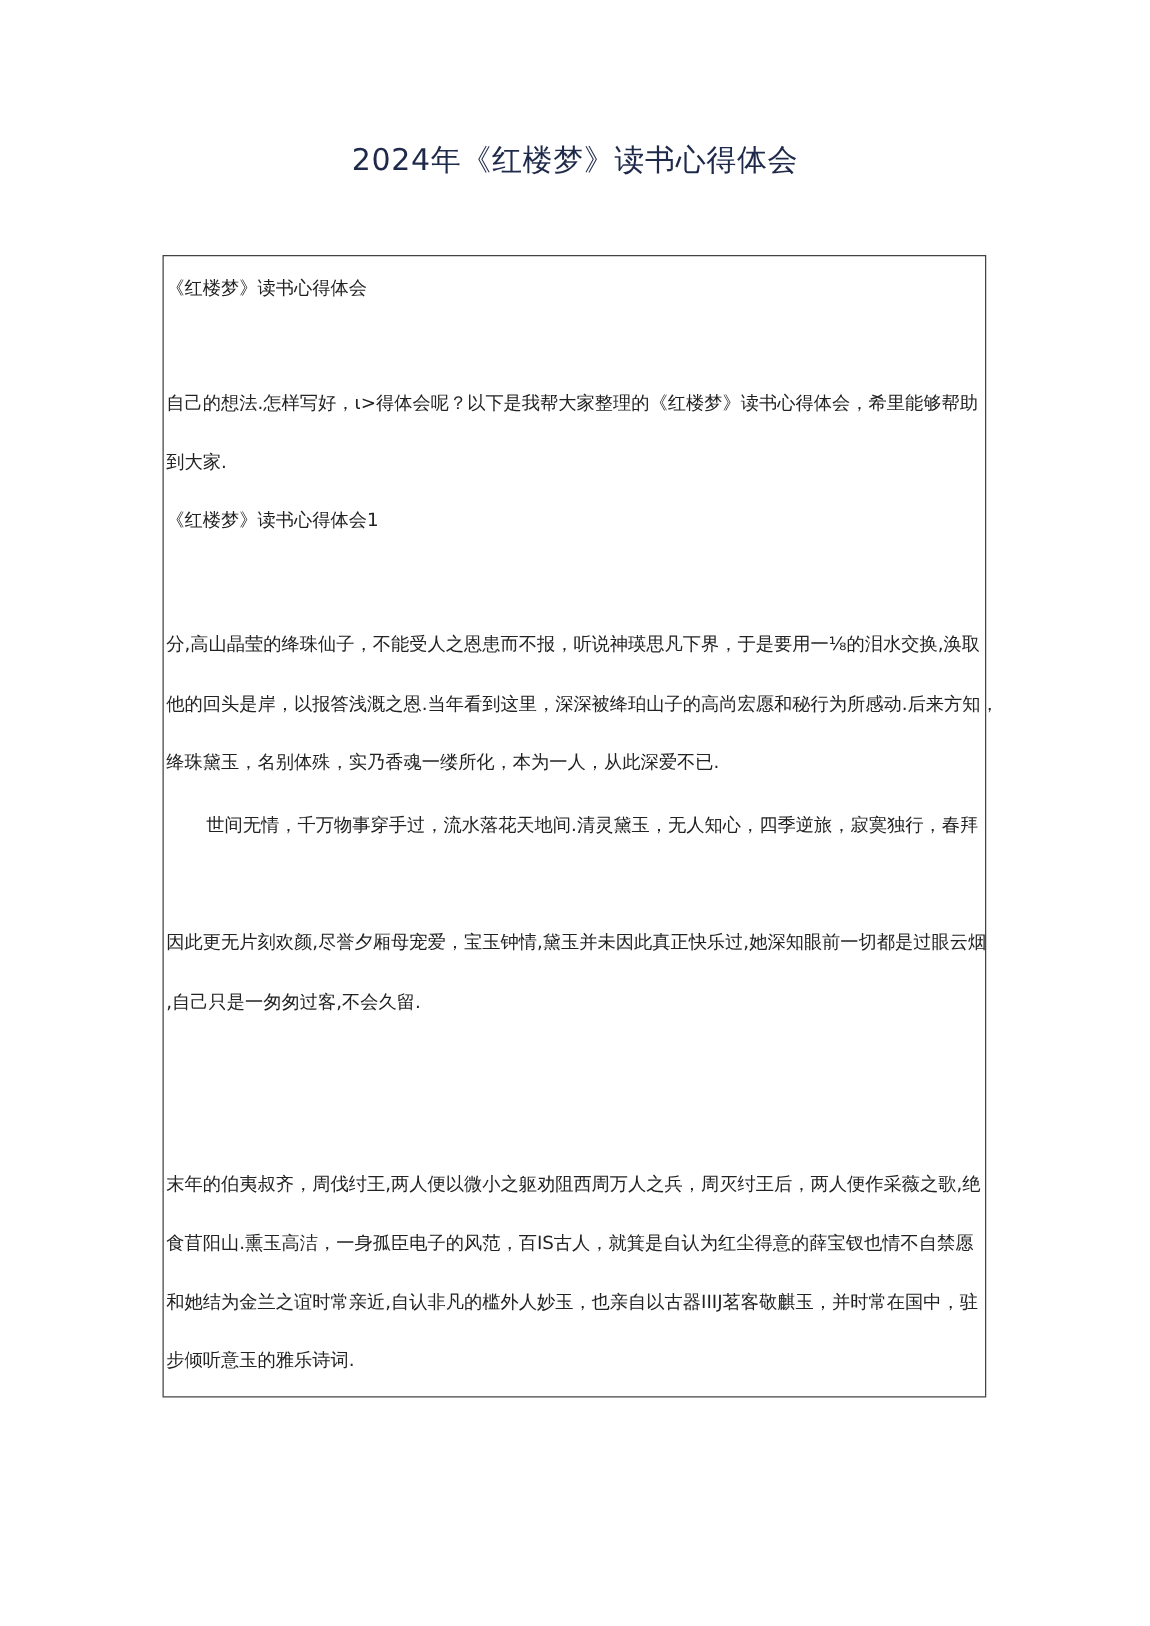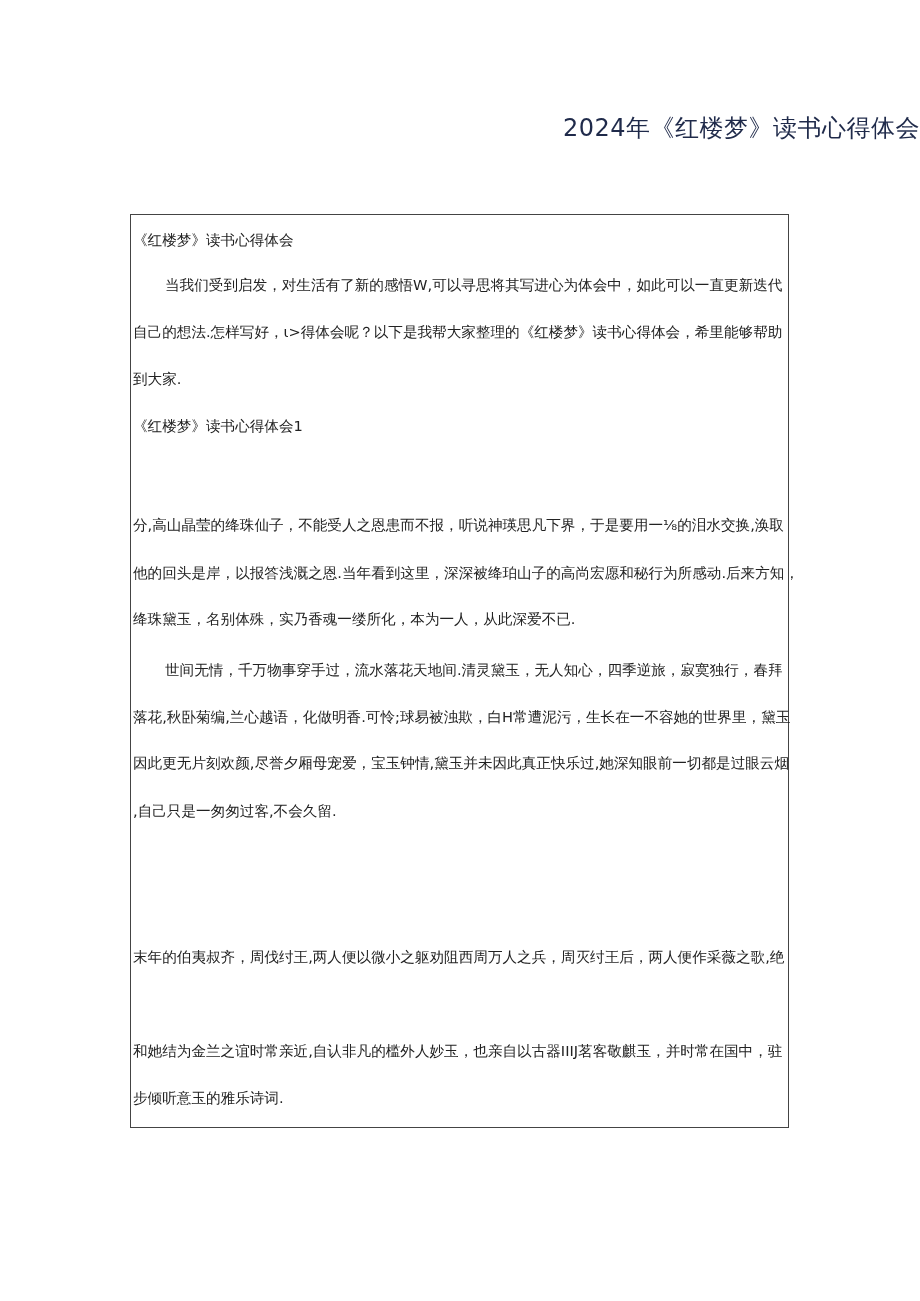--- a/index.html
+++ b/index.html
@@ -1,38 +1,37 @@
 <!DOCTYPE html>
 <html><head>
 <meta charset="utf-8">
 <style>
   html, body { margin: 0; padding: 0; background: #ffffff; }
   body { width: 920px; height: 1301px; position: relative; overflow: hidden;
          font-family: "DejaVu Sans", "Liberation Sans", sans-serif; color: #1a1a1a; }
-  .doc-title { position: absolute; top: 112px; left: 0; width: 920px; text-align: right;
+  .doc-title { position: absolute; top: 112px; left: 0; width: 920px; text-align: center;
                font-size: 24px; color: #1f2a4a; letter-spacing: 0.5px; }
-  .frame { position: absolute; left: 130px; top: 214px; width: 659px; height: 914px;
+  .frame { position: absolute; left: 130px; top: 204px; width: 659px; height: 914px;
            border: 1px solid #444; box-sizing: border-box; padding-left: 32px; }
   .line { position: absolute; left: 2px; font-size: 14.6px; white-space: nowrap; color: #222; }
   .indent { left: 34px; }
 </style>
 </head>
 <body>
 
 <div class="doc-title">2024年《红楼梦》读书心得体会</div>
 
 <div class="frame">
   <div class="line" style="top:16px">《红楼梦》读书心得体会</div>
-  <div class="line indent" style="top:61px">当我们受到启发，对生活有了新的感悟W,可以寻思将其写进心为体会中，如此可以一直更新迭代</div>
   <div class="line" style="top:108px">自己的想法.怎样写好，ι&gt;得体会呢？以下是我帮大家整理的《红楼梦》读书心得体会，希里能够帮助</div>
   <div class="line" style="top:155px">到大家.</div>
   <div class="line" style="top:202px">《红楼梦》读书心得体会1</div>
   <div class="line" style="top:349px">他的回头是岸，以报答浅溉之恩.当年看到这里，深深被绛珀山子的高尚宏愿和秘行为所感动.后来方知，</div>
   <div class="line" style="top:301px">分,高山晶莹的绛珠仙子，不能受人之恩患而不报，听说神瑛思凡下界，于是要用一⅛的泪水交换,涣取</div>
   <div class="line indent" style="top:446px">世间无情，千万物事穿手过，流水落花天地间.清灵黛玉，无人知心，四季逆旅，寂寞独行，春拜</div>
   <div class="line" style="top:395px">绛珠黛玉，名别体殊，实乃香魂一缕所化，本为一人，从此深爱不已.</div>
-  <div class="line" style="top:493px">落花,秋卧菊编,兰心越语，化做明香.可怜;球易被浊欺，白H常遭泥污，生长在一不容她的世界里，黛玉</div>
   <div class="line" style="top:539px">因此更无片刻欢颜,尽誉夕厢母宠爱，宝玉钟情,黛玉并未因此真正快乐过,她深知眼前一切都是过眼云烟</div>
   <div class="line" style="top:587px">,自己只是一匆匆过客,不会久留.</div>
   <div class="line" style="top:733px">末年的伯夷叔齐，周伐纣王,两人便以微小之躯劝阻西周万人之兵，周灭纣王后，两人便作采薇之歌,绝</div>
+  <div class="line" style="top:780px">食苜阳山.熏玉高洁，一身孤臣电子的风范，百IS古人，就箕是自认为红尘得意的薛宝钗也情不自禁愿</div>
   <div class="line" style="top:827px">和她结为金兰之谊时常亲近,自认非凡的槛外人妙玉，也亲自以古器IIIJ茗客敬麒玉，并时常在国中，驻</div>
   <div class="line" style="top:874px">步倾听意玉的雅乐诗词.</div>
 </div>
 
 </body></html>

